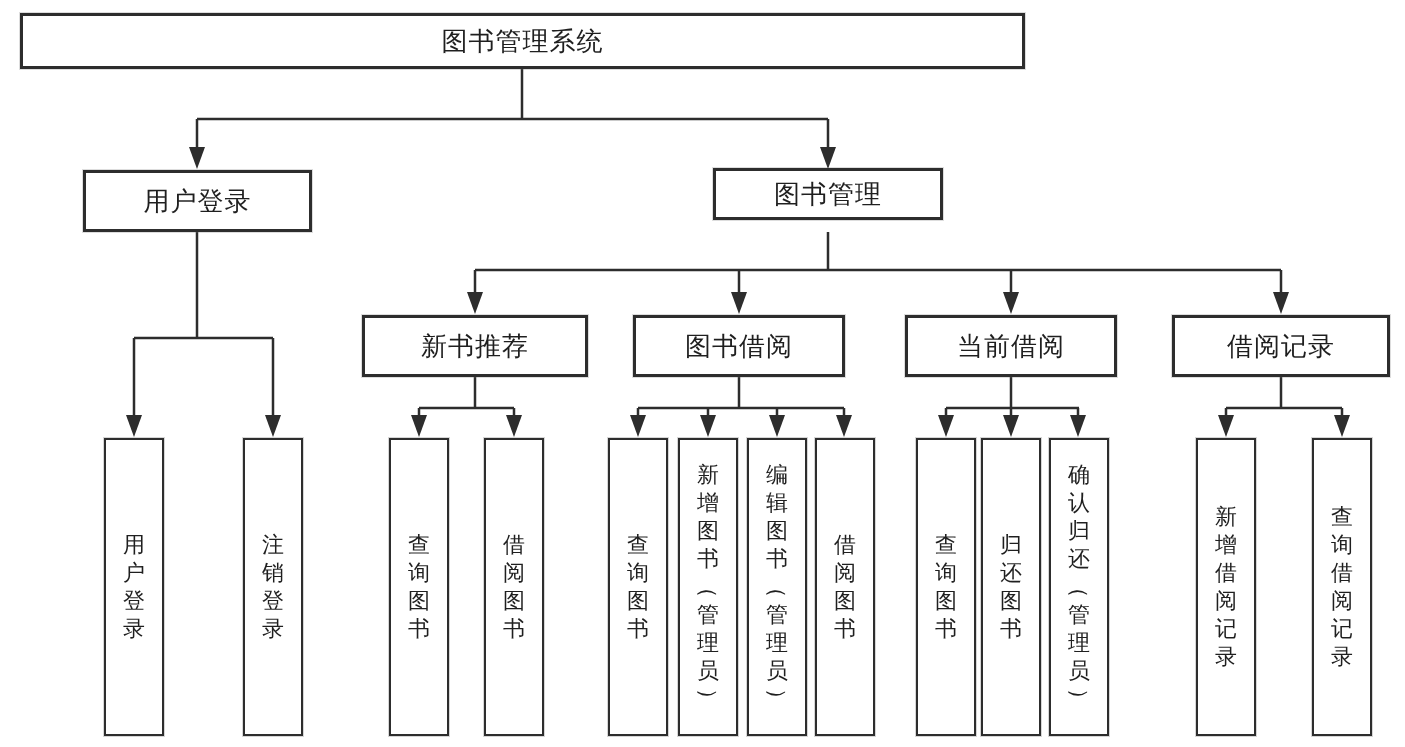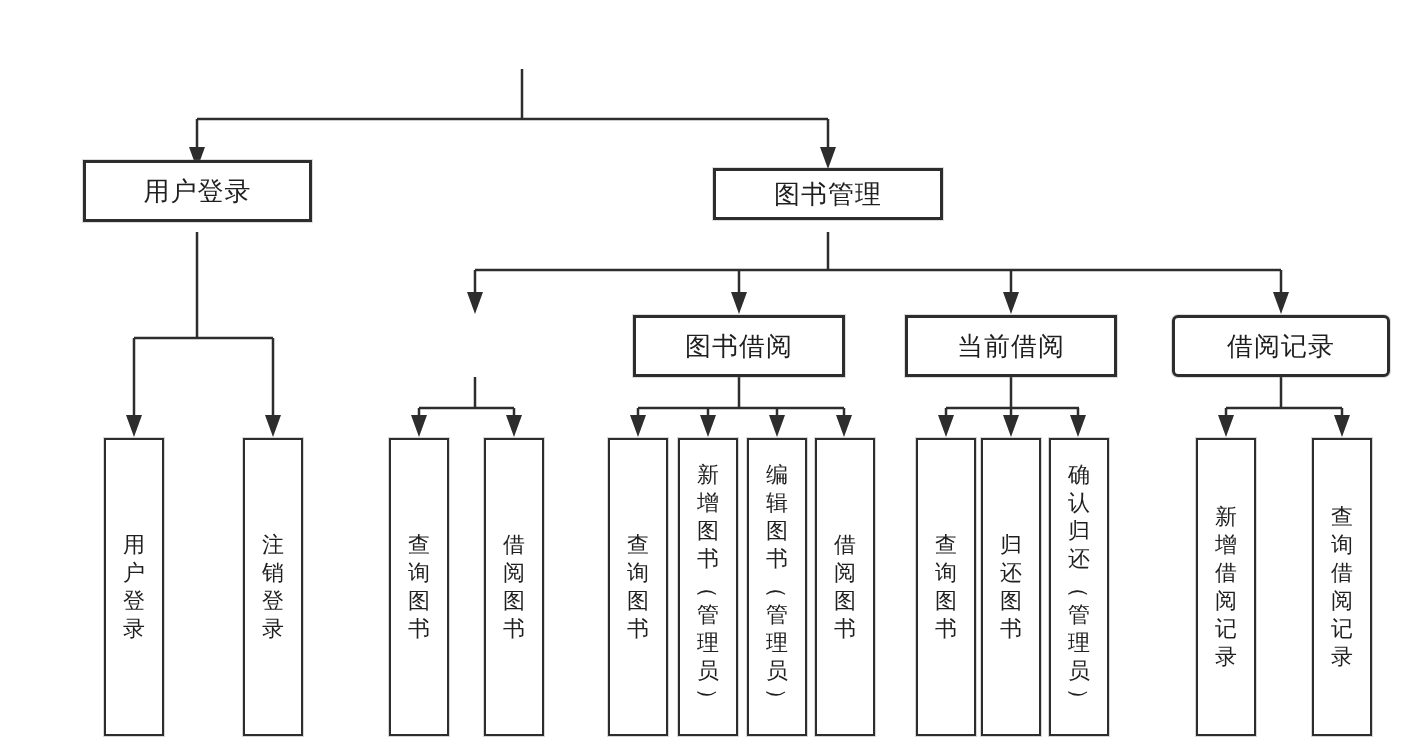--- a/index.html
+++ b/index.html
@@ -45,26 +45,26 @@
   .vch {
     display: block;
     height: 28px;
     line-height: 28px;
     text-align: center;
   }
   .vch.rot { transform: rotate(90deg); }
 
   
   #n-root           { left: 20px;   top: 13px;  width: 1005px; height: 56px; }
-  #n-user-login     { left: 83px;   top: 160px; width: 229px;  height: 62px; }
+  #n-user-login     { left: 83px;   top: 170px; width: 229px;  height: 62px; }
   #n-book-mgmt      { left: 713px;  top: 168px; width: 230px;  height: 52px; }
   #n-new-book       { left: 362px;  top: 315px; width: 226px;  height: 62px; }
   #n-book-borrow    { left: 633px;  top: 315px; width: 212px;  height: 62px; justify-content: center; }
   #n-current-borrow { left: 905px;  top: 315px; width: 212px;  height: 62px; }
-  #n-borrow-records { left: 1172px; top: 315px; width: 218px;  height: 62px; border-radius: 6px; }
+  #n-borrow-records { left: 1172px; top: 315px; width: 218px;  height: 62px; }
 
   .leaf { top: 438px; width: 60px; height: 298px; }
   #n-lf-user-login  { left: 104px; }
   #n-lf-logout      { left: 243px; }
   #n-lf-nbr-query   { left: 389px; }
   #n-lf-nbr-borrow  { left: 484px; }
   #n-lf-bb-query    { left: 608px; }
   #n-lf-bb-add      { left: 678px; }
   #n-lf-bb-edit     { left: 747px; }
   #n-lf-bb-borrow   { left: 815px; }
@@ -116,28 +116,34 @@
       <path d="M769 415 L785 415 L777 437 Z"></path>
       <path d="M836 415 L852 415 L844 437 Z"></path>
       <path d="M938 415 L954 415 L946 437 Z"></path>
       <path d="M1003 415 L1019 415 L1011 437 Z"></path>
       <path d="M1070 415 L1086 415 L1078 437 Z"></path>
       <path d="M1218 415 L1234 415 L1226 437 Z"></path>
       <path d="M1334 415 L1350 415 L1342 437 Z"></path>
     </g>
   </svg>
 
+  <div class="node h" id="n-root">
+    <span class="lbl">图书管理系统</span>
+  </div>
 
   <div class="node h" id="n-user-login">
     <span class="lbl">用户登录</span>
   </div>
   <div class="node h" id="n-book-mgmt">
     <span class="lbl">图书管理</span>
   </div>
 
+  <div class="node h" id="n-new-book">
+    <span class="lbl">新书推荐</span>
+  </div>
   <div class="node h" id="n-book-borrow">
     <span class="lbl">图书借阅</span>
   </div>
   <div class="node h" id="n-current-borrow">
     <span class="lbl">当前借阅</span>
   </div>
   <div class="node h" id="n-borrow-records">
     <span class="lbl">借阅记录</span>
   </div>
 

